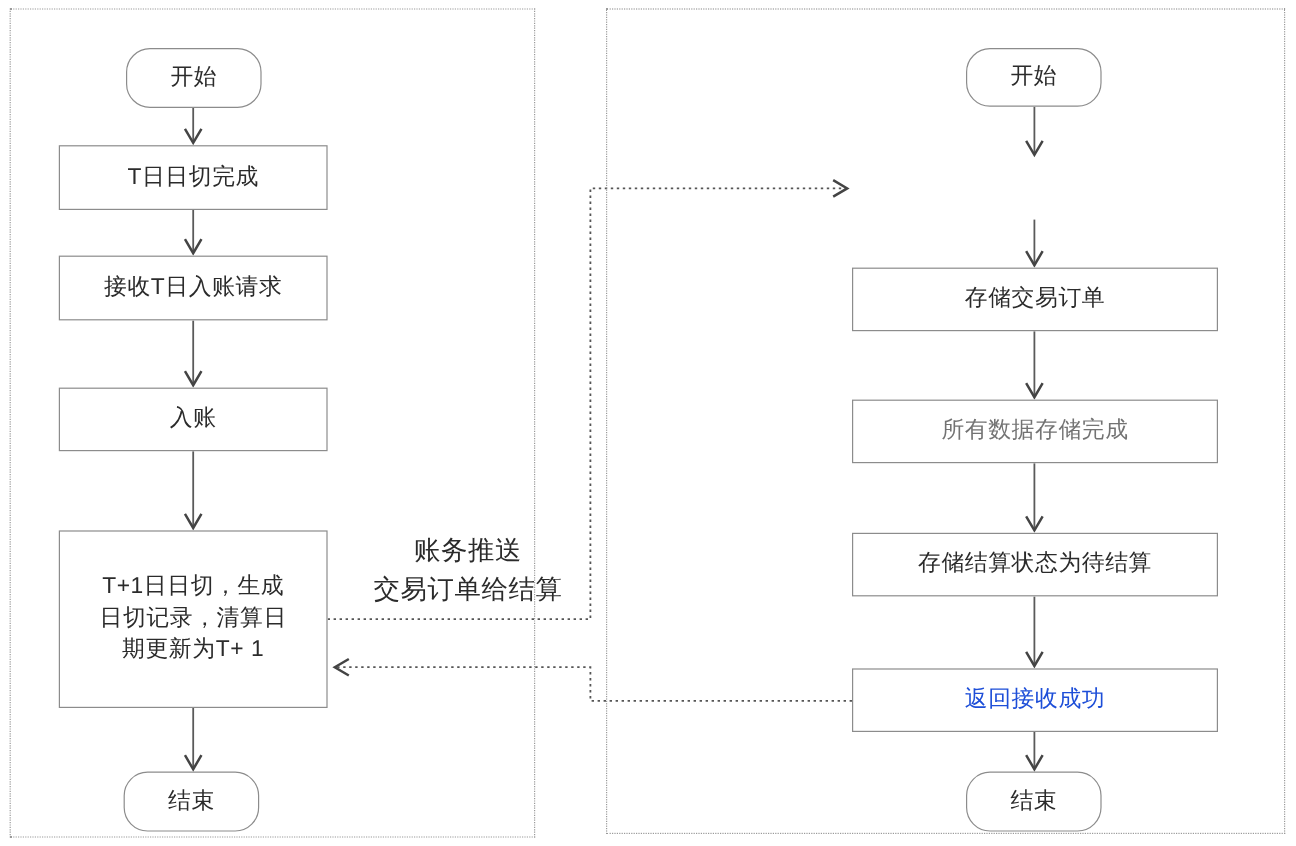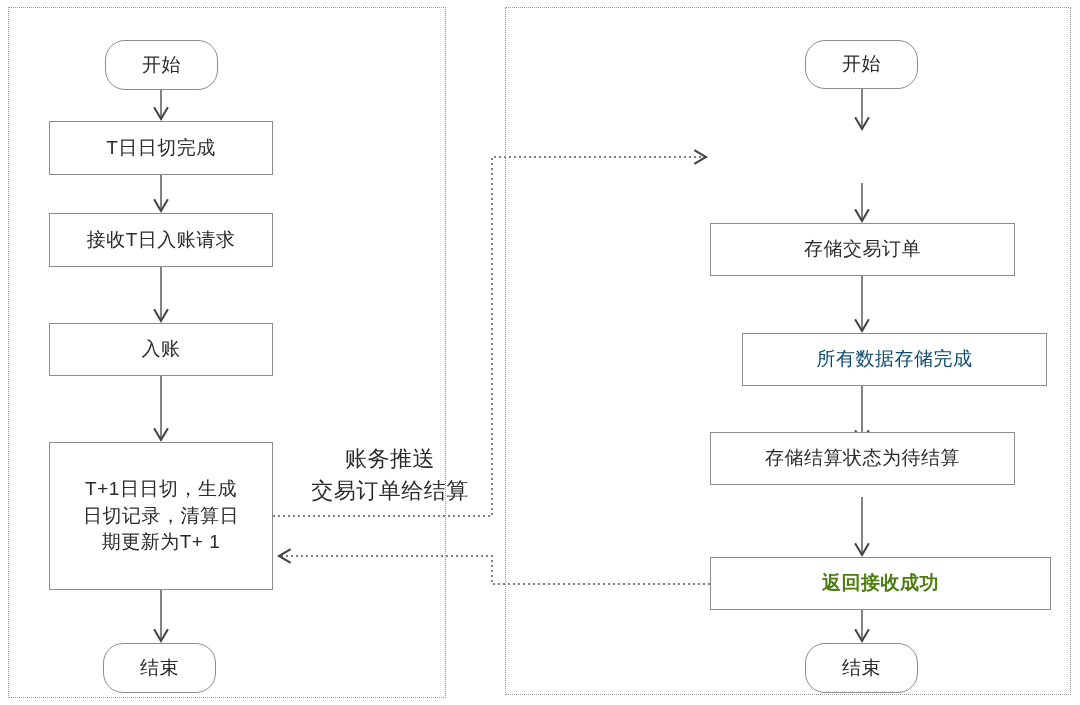--- a/index.html
+++ b/index.html
@@ -124,27 +124,27 @@
   <div class="node terminator" id="n-l-end" style="left: 103px; top: 643px; width: 113px; height: 50px; border-color: rgb(140, 140, 140); color: rgb(43, 43, 43);">
     <span class="nodetext">结束</span>
   </div>
 
   <div class="node terminator" id="n-r-start" style="left: 805px; top: 40px; width: 113px; height: 49px; border-color: rgb(140, 140, 140); color: rgb(43, 43, 43);">
     <span class="nodetext">开始</span>
   </div>
   <div class="node" id="n-r-store" style="left: 710px; top: 223px; width: 305px; height: 53px; border-color: rgb(140, 140, 140); color: rgb(43, 43, 43);">
     <span class="nodetext">存储交易订单</span>
   </div>
-  <div class="node" id="n-r-complete" style="left: 710px; top: 333px; width: 305px; height: 53px; border-color: rgb(140, 140, 140); color: #0c4a6e; margin-left: 32px;">
+  <div class="node" id="n-r-complete" style="left: 710px; top: 333px; width: 305px; height: 53px; border-color: rgb(140, 140, 140); color: #737373;">
     <span class="nodetext">所有数据存储完成</span>
   </div>
-  <div class="node" id="n-r-status" style="left: 710px; top: 432px; width: 305px; height: 53px; border-color: rgb(140, 140, 140); color: rgb(43, 43, 43);">
+  <div class="node" id="n-r-status" style="left: 710px; top: 444px; width: 305px; height: 53px; border-color: rgb(140, 140, 140); color: rgb(43, 43, 43);">
     <span class="nodetext">存储结算状态为待结算</span>
   </div>
-  <div class="node" id="n-r-return" style="left: 710px; top: 557px; width: 341px; height: 53px; border-color: rgb(140, 140, 140); color: #4d7c0f; font-weight: bold;">
+  <div class="node" id="n-r-return" style="left: 710px; top: 557px; width: 305px; height: 53px; border-color: rgb(140, 140, 140); color: #1d4ed8;">
     <span class="nodetext">返回接收成功</span>
   </div>
   <div class="node terminator" id="n-r-end" style="left: 805px; top: 643px; width: 113px; height: 50px; border-color: rgb(140, 140, 140); color: rgb(43, 43, 43);">
     <span class="nodetext">结束</span>
   </div>
 
   <div class="edge-label" id="lbl-push" style="left: 290px; top: 443px; width: 200px; color: rgb(43, 43, 43);">账务推送
 交易订单给结算</div>
 
 </div>

